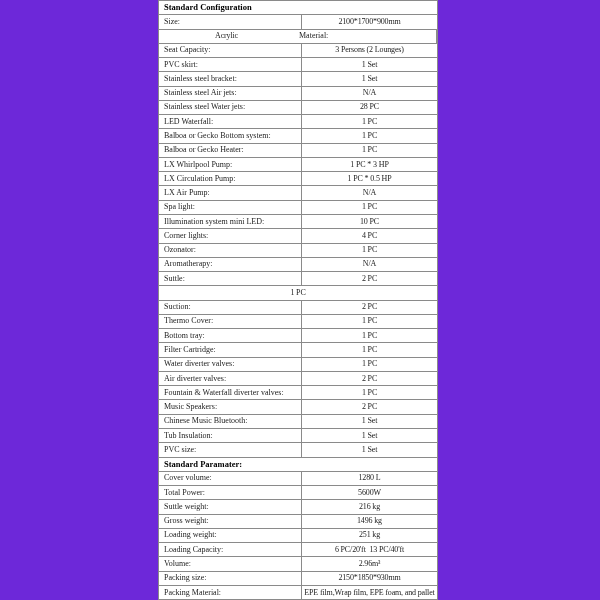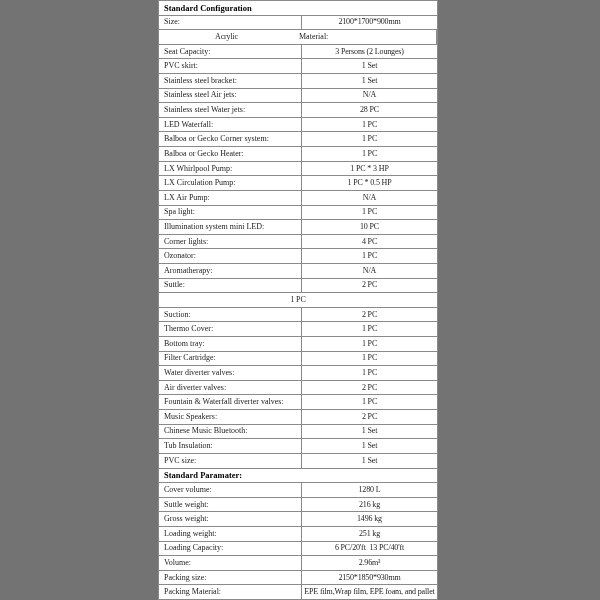--- a/index.html
+++ b/index.html
@@ -8,21 +8,21 @@
     width: 600px;
     height: 600px;
     background: #ffffff;
     font-family: "Liberation Serif", serif;
     overflow: hidden;
   }
   .page {
     position: relative;
     width: 600px;
     height: 600px;
-    background: #737373;
+    background: #6d28d9;
   }
   .spec-table {
     position: absolute;
     left: 158px;
     top: 0;
     width: 280px;
     height: 600px;
     box-sizing: border-box;
     border: 1px solid #8a8a8a;
     display: flex;
@@ -104,21 +104,21 @@
       </div>
       <div class="row">
         <div class="cell label-cell">Stainless steel Water jets:</div>
         <div class="cell value-cell">28 PC</div>
       </div>
       <div class="row">
         <div class="cell label-cell">LED Waterfall:</div>
         <div class="cell value-cell">1 PC</div>
       </div>
       <div class="row">
-        <div class="cell label-cell">Balboa or Gecko Corner system:</div>
+        <div class="cell label-cell">Balboa or Gecko Bottom system:</div>
         <div class="cell value-cell">1 PC</div>
       </div>
       <div class="row">
         <div class="cell label-cell">Balboa or Gecko Heater:</div>
         <div class="cell value-cell">1 PC</div>
       </div>
       <div class="row">
         <div class="cell label-cell">LX Whirlpool Pump:</div>
         <div class="cell value-cell">1 PC * 3 HP</div>
       </div>
@@ -200,20 +200,24 @@
       <div class="row">
         <div class="cell label-cell">PVC size:</div>
         <div class="cell value-cell">1 Set</div>
       </div>
       <div class="row header-row">
         <div class="cell header-cell">Standard Paramater:</div>
       </div>
       <div class="row">
         <div class="cell label-cell">Cover volume:</div>
         <div class="cell value-cell">1280 L</div>
+      </div>
+      <div class="row">
+        <div class="cell label-cell">Total Power:</div>
+        <div class="cell value-cell">5600W</div>
       </div>
       <div class="row">
         <div class="cell label-cell">Suttle weight:</div>
         <div class="cell value-cell">216 kg</div>
       </div>
       <div class="row">
         <div class="cell label-cell">Gross weight:</div>
         <div class="cell value-cell">1496 kg</div>
       </div>
       <div class="row">

